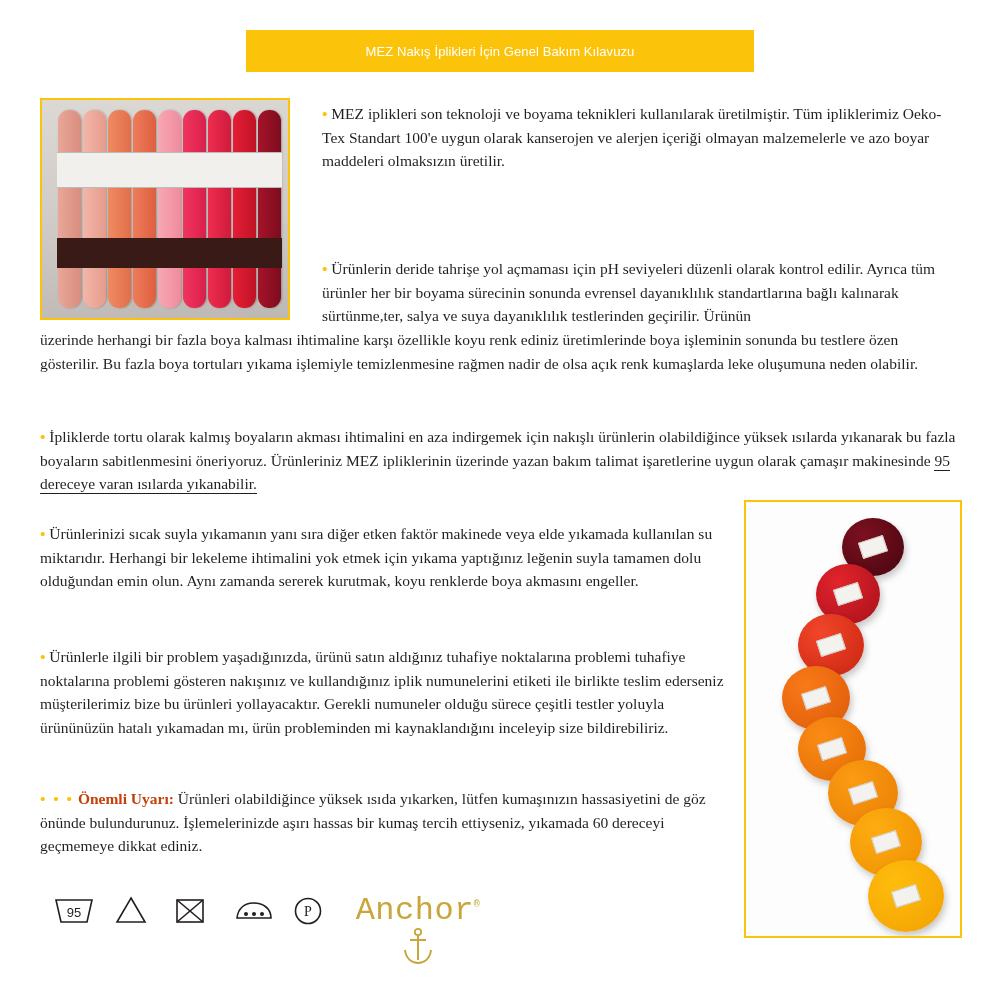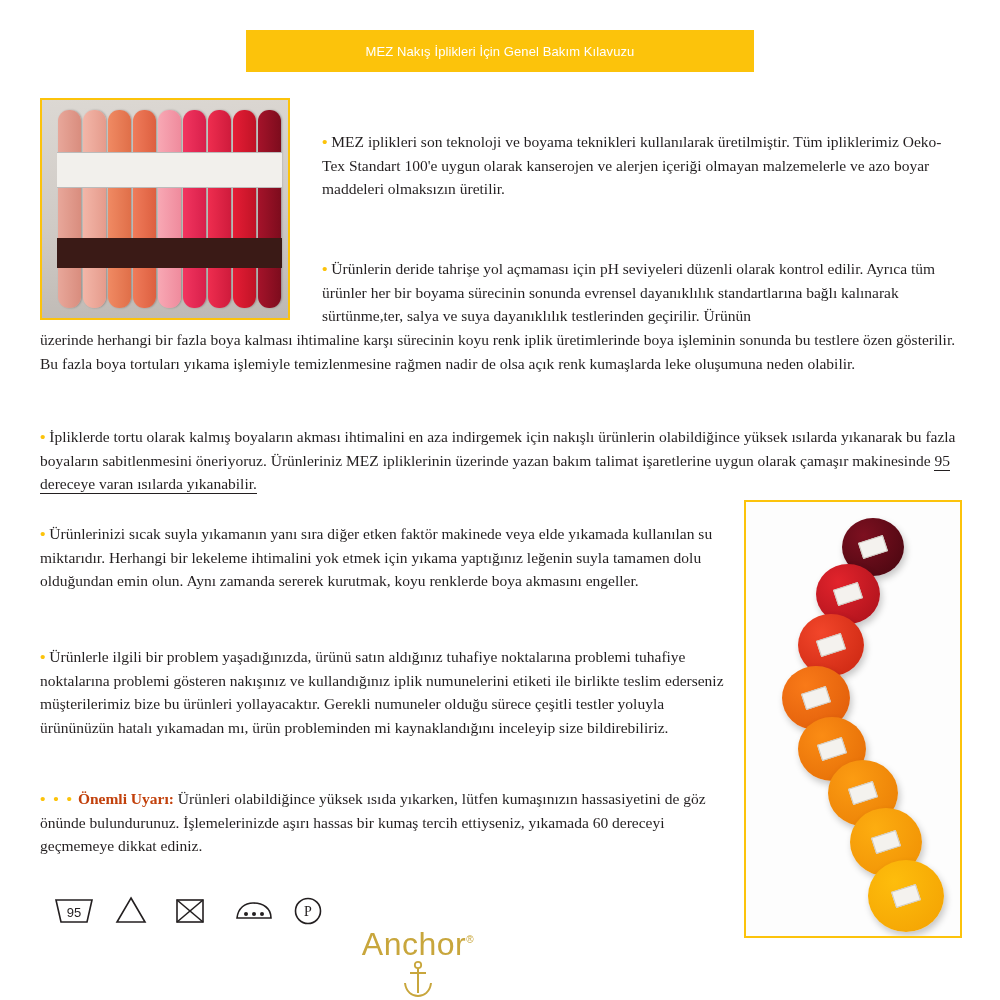--- a/index.html
+++ b/index.html
@@ -126,21 +126,21 @@
     font-size: 15.5px;
     line-height: 23.5px;
     color: #231f20;
     text-align: left;
   }
   .bullet {
     color: #fcc30b;
     font-weight: bold;
   }
 
-  #p1 { left: 322px; top: 102px; width: 632px; margin-top: 28px; }
+  #p1 { left: 322px; top: 102px; width: 632px; }
   #p2 { left: 322px; top: 186px; width: 632px; }
   #p3 { left: 322px; top: 257px; width: 632px; }
   #p3b { left: 40px; top: 328px; width: 920px; }
   #p4 { left: 40px; top: 425px; width: 920px; }
   #p5 { left: 40px; top: 522px; width: 690px; }
   #p6 { left: 40px; top: 645px; width: 690px; }
   #p7 { left: 40px; top: 787px; width: 690px; }
 
   .underline-seg {
     border-bottom: 1px solid #231f20;
@@ -175,27 +175,26 @@
   
   .anchor-logo {
     position: absolute;
     left: 348px;
     top: 888px;
     width: 140px;
     text-align: center;
     color: #c8a63c;
   }
   .anchor-word {
-    font-family: Liberation Sans, sans-serif;
+    font-family: Liberation Mono, monospace;
     font-size: 32px;
     letter-spacing: 0.5px;
     line-height: 34px;
     position: relative;
     display: inline-block;
-    margin-top: 35px;
   }
   .anchor-reg {
     font-size: 10px;
     vertical-align: super;
   }
   .anchor-mark { margin-top: -2px; }
 
   .domino-logo {
     position: absolute;
     left: 534px;
@@ -293,21 +292,21 @@
     <span>MEZ iplikleri son teknoloji ve boyama teknikleri kullanılarak üretilmiştir. Tüm ipliklerimiz Oeko-Tex Standart 100'e uygun olarak kanserojen ve alerjen içeriği olmayan malzemelerle ve azo boyar maddeleri olmaksızın üretilir.</span>
   </div>
 
 
   <div class="para" id="p3">
     <span class="bullet">•</span>
     <span>Ürünlerin deride tahrişe yol açmaması için pH seviyeleri düzenli olarak kontrol edilir. Ayrıca tüm ürünler her bir boyama sürecinin sonunda evrensel dayanıklılık standartlarına bağlı kalınarak sürtünme,ter, salya ve suya dayanıklılık testlerinden geçirilir. Ürünün</span>
   </div>
 
   <div class="para" id="p3b">
-    <span>üzerinde herhangi bir fazla boya kalması ihtimaline karşı sürecinin koyu renk iplik üretimlerinde boya işleminin sonunda bu testlere özen gösterilir. Bu fazla boya tortuları yıkama işlemiyle temizlenmesine rağmen nadir de olsa açık renk kumaşlarda leke oluşumuna neden olabilir.</span>
+    <span>üzerinde herhangi bir fazla boya kalması ihtimaline karşı özellikle koyu renk ediniz üretimlerinde boya işleminin sonunda bu testlere özen gösterilir. Bu fazla boya tortuları yıkama işlemiyle temizlenmesine rağmen nadir de olsa açık renk kumaşlarda leke oluşumuna neden olabilir.</span>
   </div>
 
   <div class="para" id="p4">
     <span class="bullet">•</span>
     <span>İpliklerde tortu olarak kalmış boyaların akması ihtimalini en aza indirgemek için nakışlı ürünlerin olabildiğince yüksek ısılarda yıkanarak bu fazla boyaların sabitlenmesini öneriyoruz. Ürünleriniz MEZ ipliklerinin üzerinde yazan bakım talimat işaretlerine uygun olarak çamaşır makinesinde </span><span class="underline-seg">95 dereceye varan ısılarda yıkanabilir.</span>
   </div>
 
   <div class="para" id="p5">
     <span class="bullet">•</span>
     <span>Ürünlerinizi sıcak suyla yıkamanın yanı sıra diğer etken faktör makinede veya elde yıkamada kullanılan su miktarıdır. Herhangi bir lekeleme ihtimalini yok etmek için yıkama yaptığınız leğenin suyla tamamen dolu olduğundan emin olun. Aynı zamanda sererek kurutmak, koyu renklerde boya akmasını engeller.</span>

